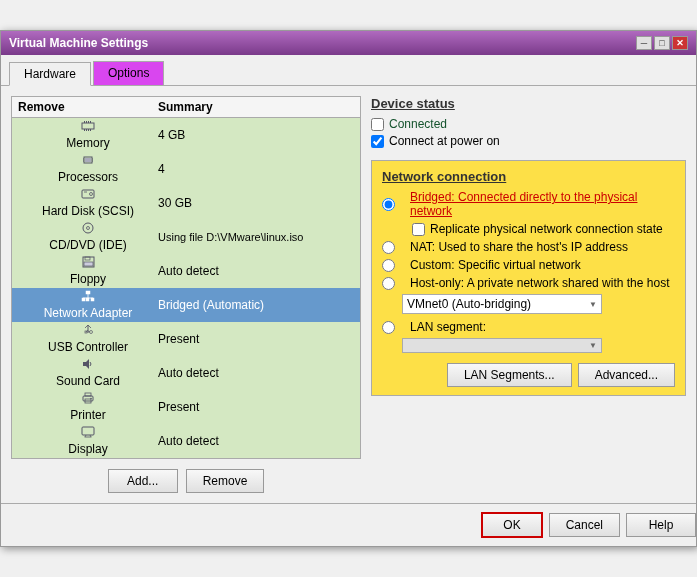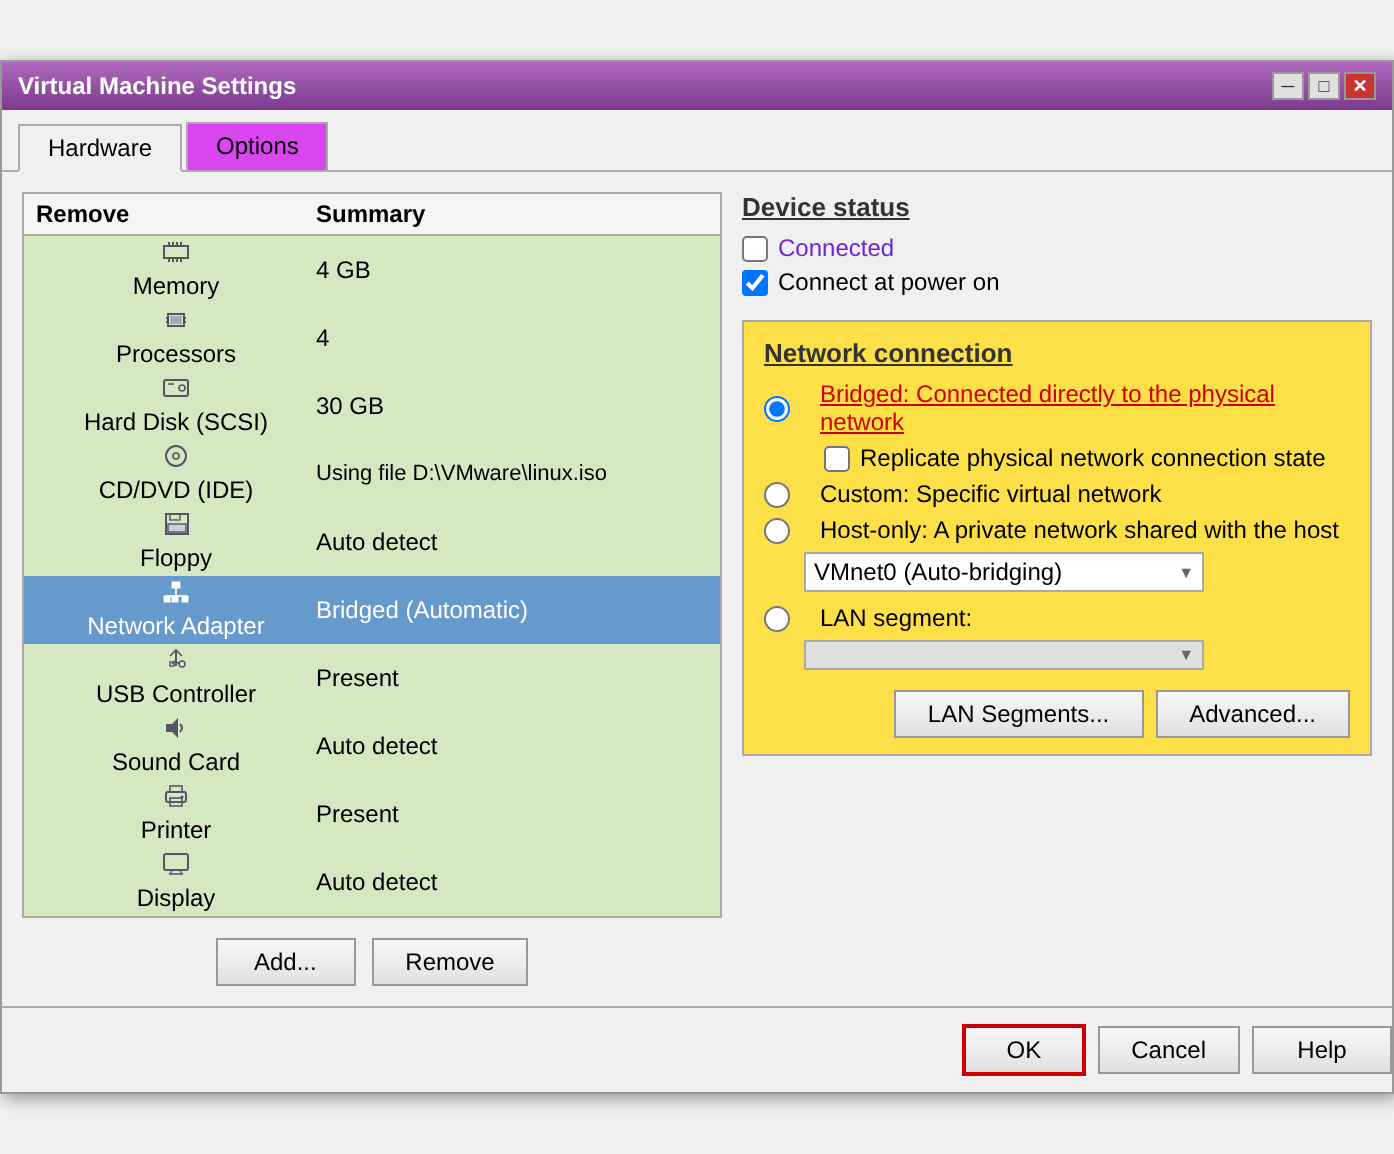--- a/index.html
+++ b/index.html
@@ -418,21 +418,21 @@
         <button class="btn">Remove</button>
       </div>
     </div>
 
     <div class="right-panel">
 
       <div class="device-status">
         <div class="section-label">Device status</div>
         <div class="checkbox-row">
           <input type="checkbox" id="connected" style="">
-          <label for="connected" style="color:#6d28d9;">Connected</label>
+          <label for="connected" style="color:#14532d;">Connected</label>
         </div>
         <div class="checkbox-row">
           <input type="checkbox" id="connect-power" checked="" style="">
           <label for="connect-power">Connect at power on</label>
         </div>
       </div>
 
       <div class="network-connection">
         <div class="section-label">Network connection</div>
 
@@ -441,20 +441,24 @@
           <label for="bridged">
             <span style="text-decoration:underline; color:#cc0000;">Bridged: Connected directly to the physical network</span>
           </label>
         </div>
 
         <div class="rep-checkbox">
           <input type="checkbox" id="replicate" style="">
           <label for="replicate">Replicate physical network connection state</label>
         </div>
 
+        <div class="radio-row">
+          <input type="radio" name="nettype" id="nat" style="">
+          <label for="nat">NAT: Used to share the host's IP address</label>
+        </div>
 
         <div class="radio-row">
           <input type="radio" name="nettype" id="custom" style="">
           <label for="custom">Custom: Specific virtual network</label>
         </div>
 
         <div class="radio-row">
           <input type="radio" name="nettype" id="hostonly" style="">
           <label for="hostonly">Host-only: A private network shared with the host</label>
         </div>

